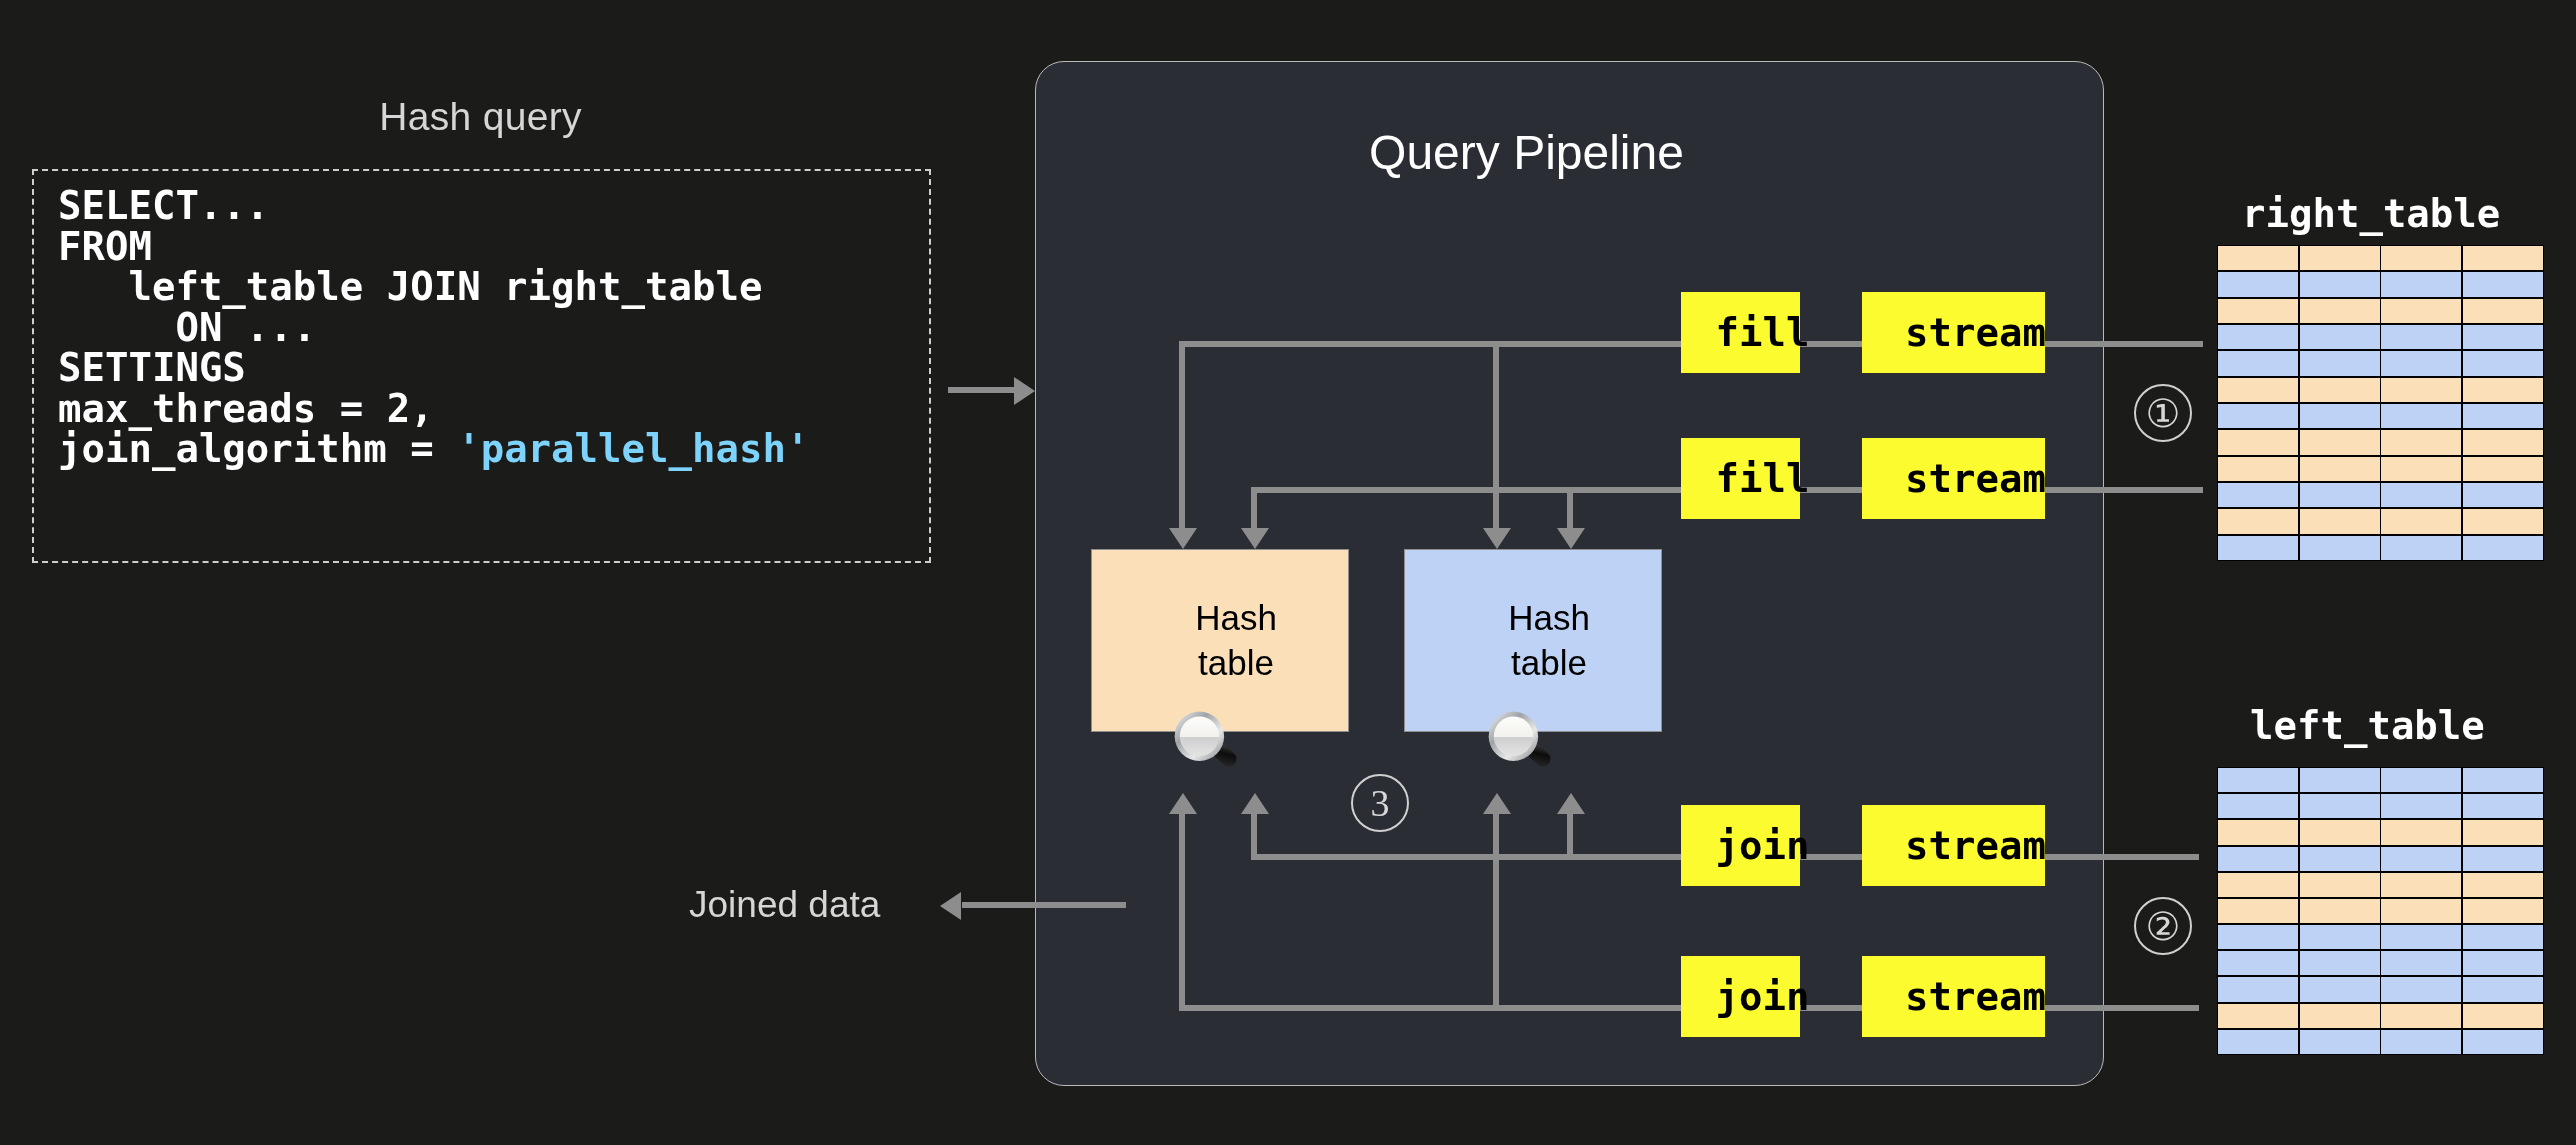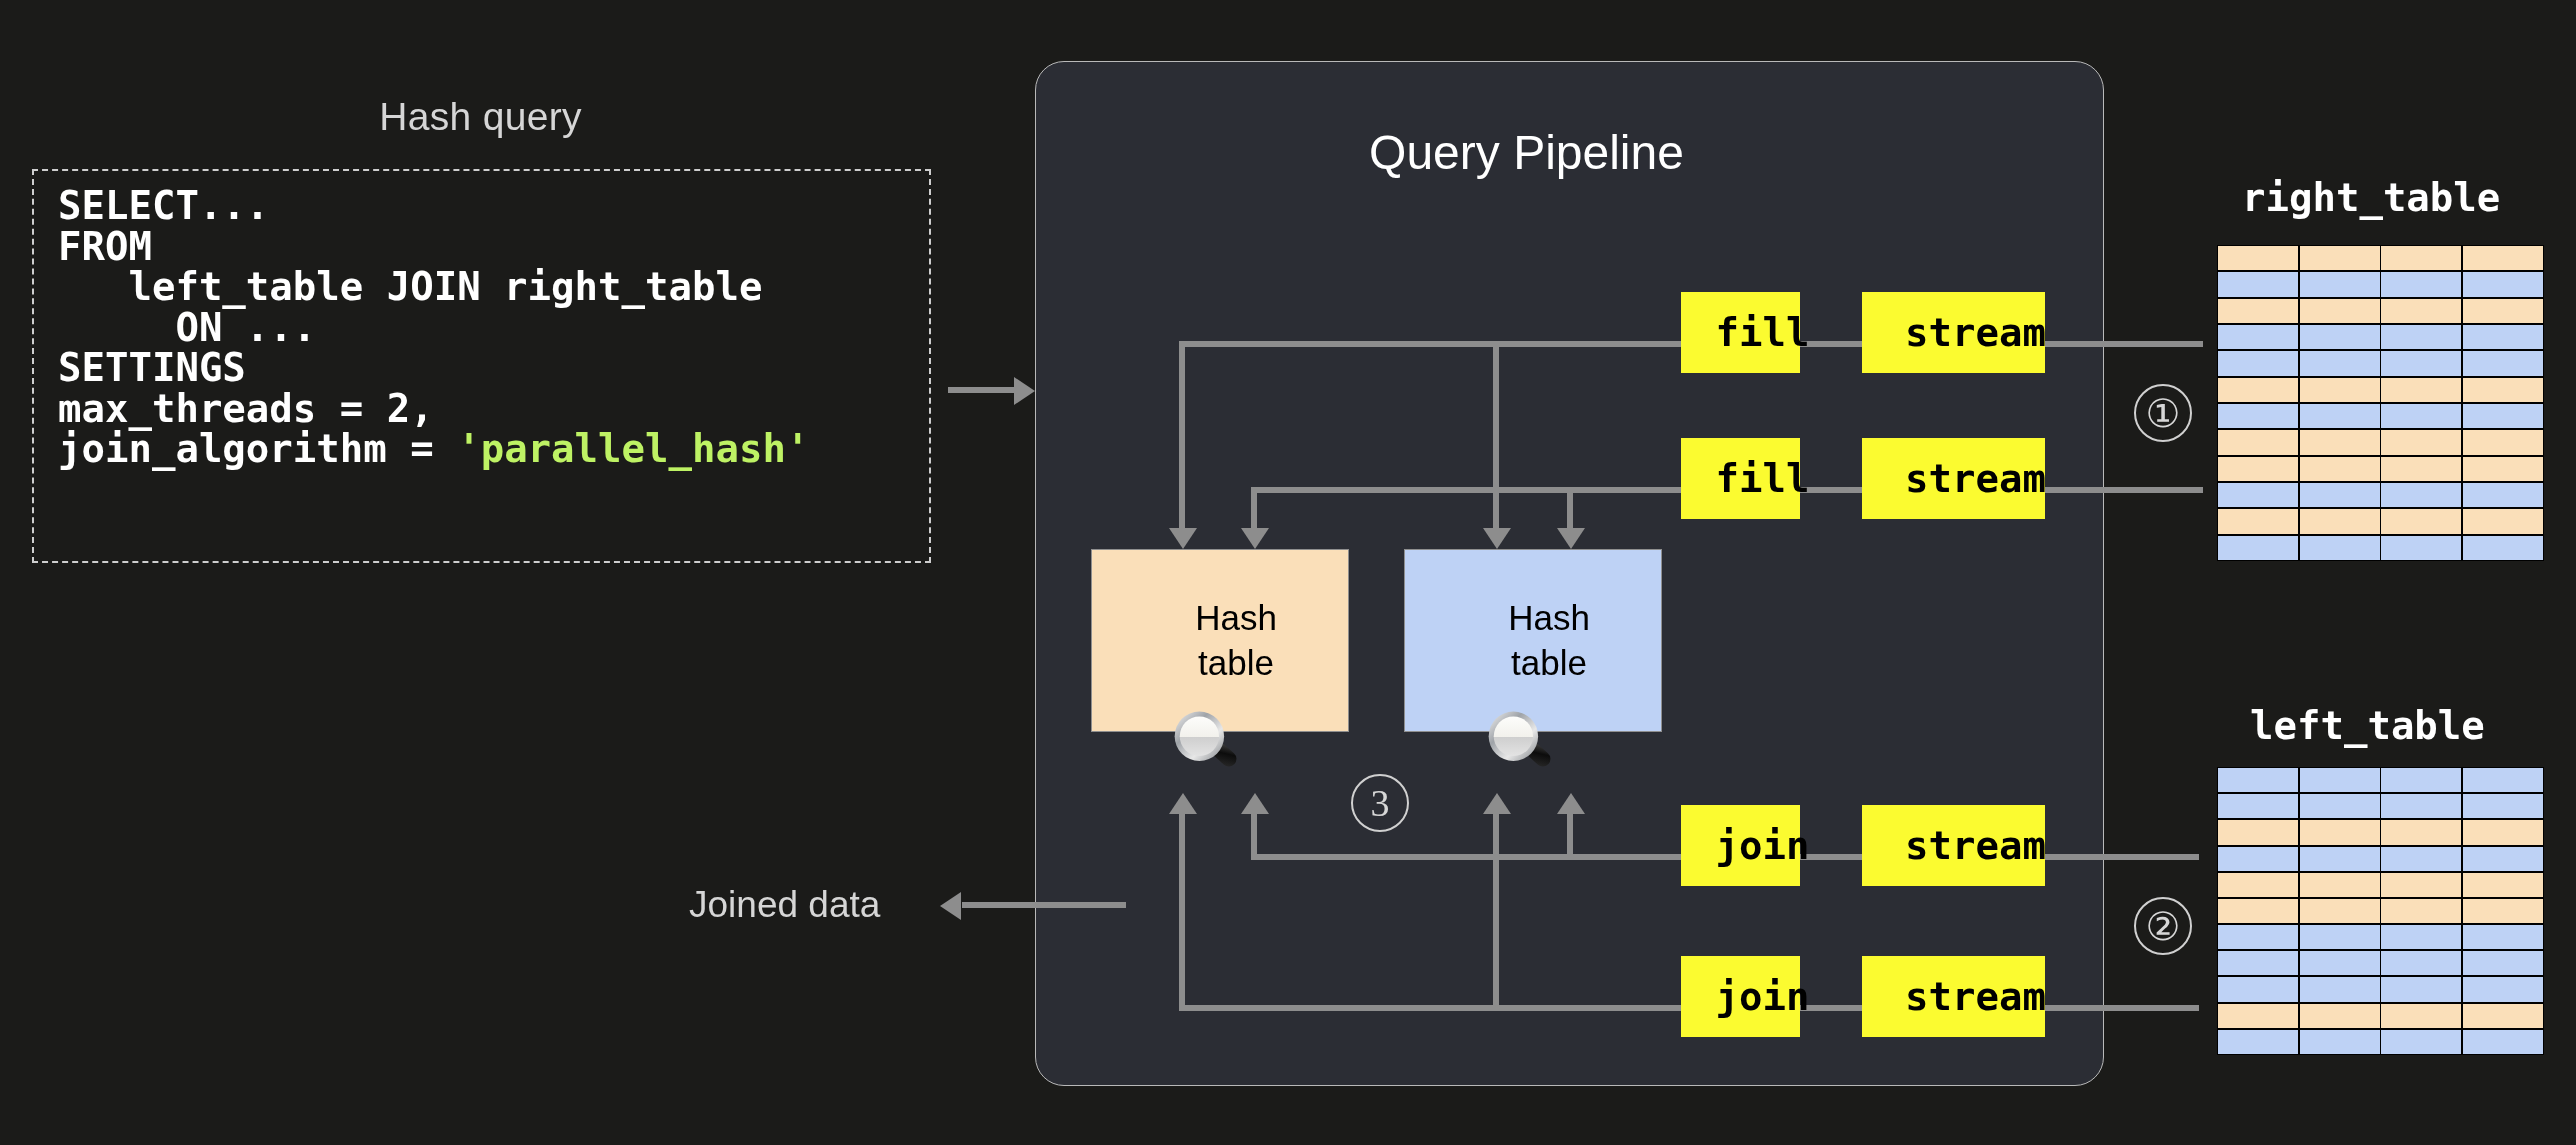--- a/index.html
+++ b/index.html
@@ -42,21 +42,21 @@
     position: absolute;
     left: 24px;
     top: 15px;
     color: #ffffff;
     font-family: "DejaVu Sans Mono", monospace;
     font-size: 39px;
     font-weight: bold;
     line-height: 1.04;
     white-space: pre;
   }
-  #query-code .kw-val { color: #bef264; }
+  #query-code .kw-val { color: #7dd3fc; }
 
   
   .h-line {
     position: absolute;
     background: #8d8d8d;
     height: 6.3px;
   }
   .v-line {
     position: absolute;
     background: #8d8d8d;
@@ -298,21 +298,21 @@
   <div class="proc-label proc-fill" style="left:1681px; top:805px;">join</div>
   <div class="proc-label proc-stream" style="left:1862px; top:805px;">stream</div>
 
   <div class="proc-label proc-fill" style="left:1681px; top:956px;">join</div>
   <div class="proc-label proc-stream" style="left:1862px; top:956px;">stream</div>
 
   <div class="h-line" style="left:962px; top:902px; width:164px;"></div>
   <div class="arrow-head-left" style="left:940px; top:892px;"></div>
   <div class="joined-label" style="left:689px; top:884px;">Joined data</div>
 
-  <div class="table-title" style="left:2242px; top:175px;">right_table</div>
+  <div class="table-title" style="left:2242px; top:191px;">right_table</div>
   <div class="data-grid" id="right-table-grid" style="left: 2217px; top: 245px; width: 327px; height: 316px; grid-template-rows: repeat(12, 1fr); grid-template-columns: repeat(4, 1fr);">
       <div class="cell row-orange"></div>
       <div class="cell row-orange"></div>
       <div class="cell row-orange"></div>
       <div class="cell row-orange"></div>
       <div class="cell row-blue"></div>
       <div class="cell row-blue"></div>
       <div class="cell row-blue"></div>
       <div class="cell row-blue"></div>
       <div class="cell row-orange"></div>

